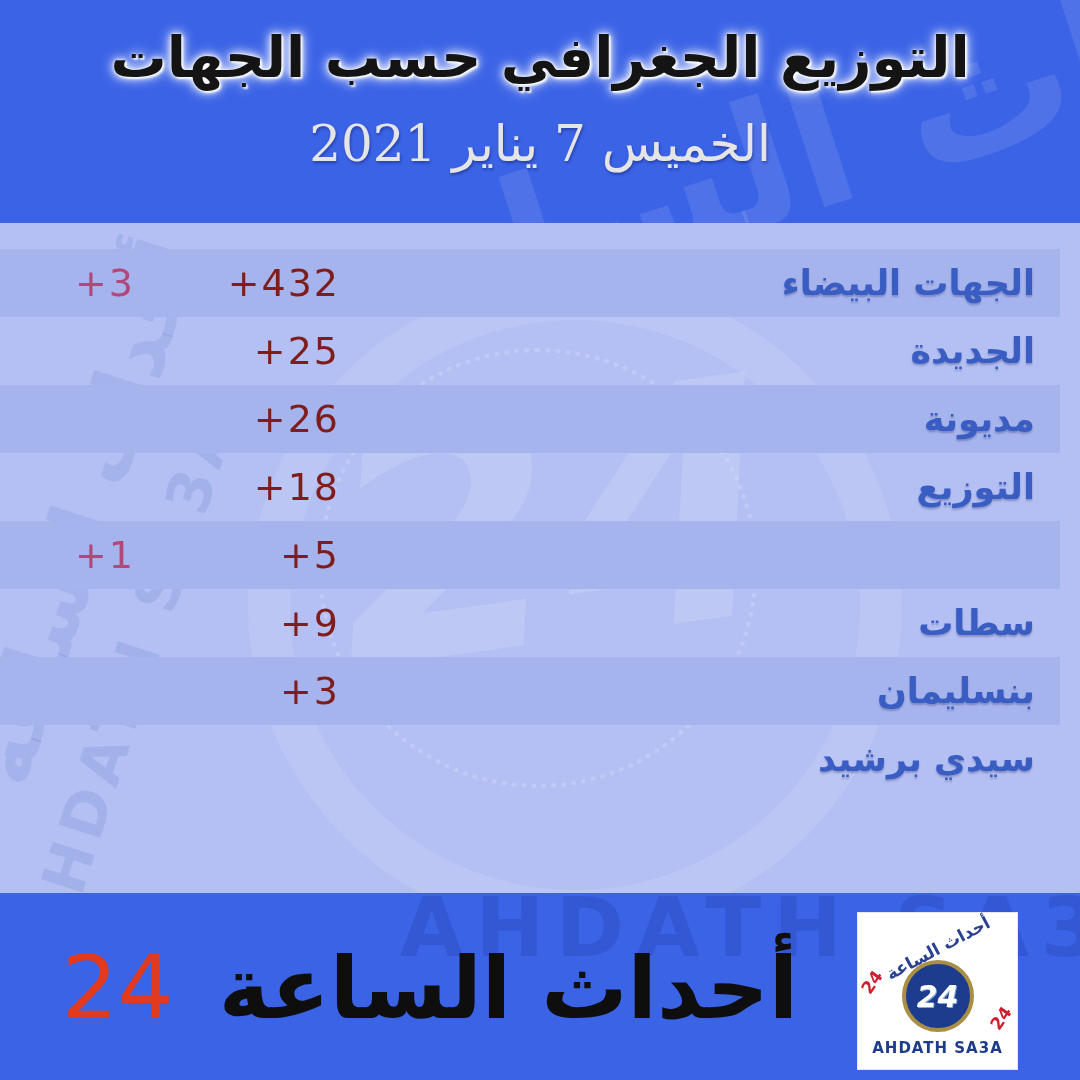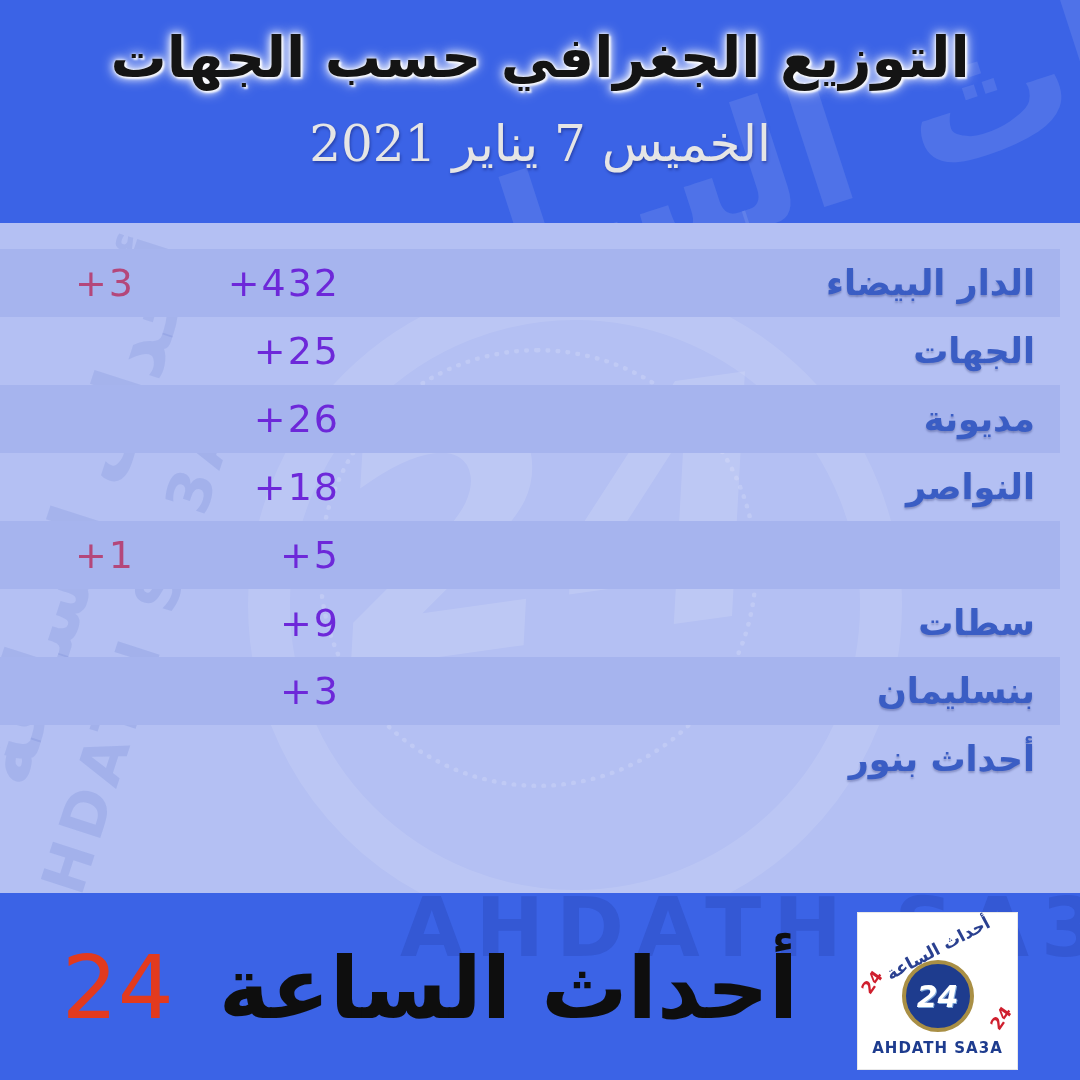--- a/index.html
+++ b/index.html
@@ -43,21 +43,21 @@
   .rows{position:relative;margin-top:26px;z-index:2;}
   .row{position:relative;height:68px;width:1060px;}
   .row:nth-child(odd){background:#a6b4ee;}
   .row .region{
     position:absolute;right:25px;top:0;line-height:68px;direction:rtl;
     font-size:35px;font-weight:bold;color:#3a5dc4;
     text-shadow:0 2px 2px rgba(20,30,90,0.28);white-space:nowrap;
   }
   .row .value{
     position:absolute;left:140px;width:200px;top:0;text-align:right;line-height:68px;
-    font-size:38px;color:#6d28d9;letter-spacing:2px;white-space:nowrap;
+    font-size:38px;color:#7f1d1d;letter-spacing:2px;white-space:nowrap;
   }
   .row .extra{
     position:absolute;left:25px;width:110px;top:0;text-align:right;line-height:68px;
     font-size:38px;color:#b4477a;letter-spacing:2px;white-space:nowrap;
   }
   
   .wm-en-footer{
     position:absolute;left:400px;top:880px;font-size:82px;font-weight:bold;letter-spacing:12px;
     color:rgba(25,45,140,0.20);white-space:nowrap;pointer-events:none;z-index:1;
   }
@@ -112,55 +112,55 @@
     <div class="wm-circle wm"></div>
     <div class="wm-circle2 wm"></div>
     <div class="wm-24 wm">24</div>
     <div class="wm-ar-left wm">أحداث الساعة</div>
     <div class="wm-en-left wm">AHDATH SA3A</div>
 
     <div class="rows">
       <div class="row">
         <span class="extra">+3</span>
         <span class="value">+432</span>
-        <span class="region">الدار البيضاء</span>
+        <span class="region">الجهات البيضاء</span>
       </div>
       <div class="row">
         <span class="extra"></span>
         <span class="value">+25</span>
-        <span class="region">الجهات</span>
+        <span class="region">الجديدة</span>
       </div>
       <div class="row">
         <span class="extra"></span>
         <span class="value">+26</span>
         <span class="region">مديونة</span>
       </div>
       <div class="row">
         <span class="extra"></span>
         <span class="value">+18</span>
-        <span class="region">النواصر</span>
+        <span class="region">التوزيع</span>
       </div>
       <div class="row">
         <span class="extra">+1</span>
         <span class="value">+5</span>
       </div>
       <div class="row">
         <span class="extra"></span>
         <span class="value">+9</span>
         <span class="region">سطات</span>
       </div>
       <div class="row">
         <span class="extra"></span>
         <span class="value">+3</span>
         <span class="region">بنسليمان</span>
       </div>
       <div class="row">
         <span class="extra"></span>
         <span class="value"></span>
-        <span class="region">أحداث بنور</span>
+        <span class="region">سيدي برشيد</span>
       </div>
     </div>
   </div>
 
   <div class="wm-en-footer">AHDATH SA3A</div>
 
   <div class="footer">
     <div class="brand">
       <span class="brand-24">24</span>
       <span class="brand-name">أحداث الساعة</span>

